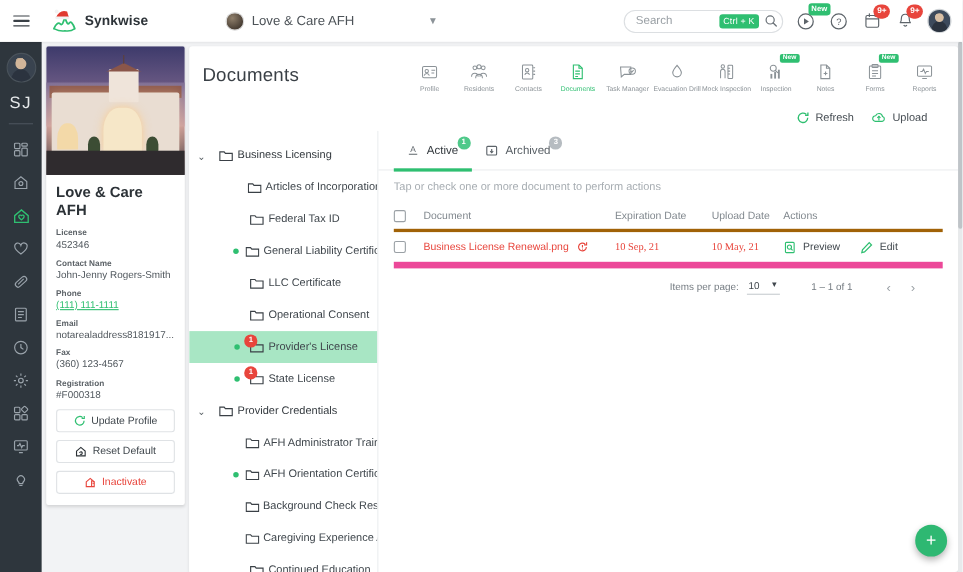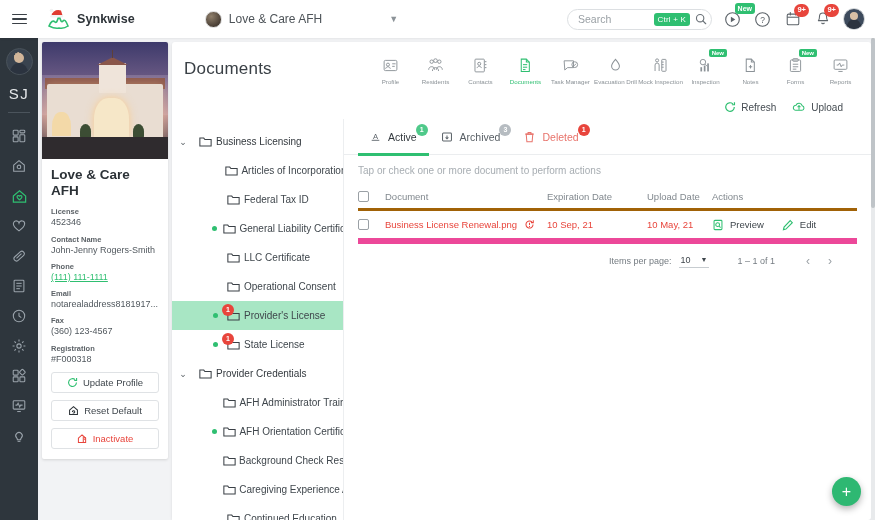--- a/index.html
+++ b/index.html
@@ -173,26 +173,26 @@
 
   .hint { height: 30px; display: flex; align-items: center; padding-left: 14px;
           font-size: 10px; color: #a7adb2; flex: none; }
 
   .tbl { margin: 0 14px; flex: none; }
   .thead { height: 26px; display: flex; align-items: center; border-bottom: 3px solid #a16207; }
   .trow { height: 33px; display: flex; align-items: center; border-bottom: 6px solid #ec4899; }
   .c-chk { width: 27px; display: flex; align-items: center; }
   .chk { width: 11px; height: 11px; border: 1.4px solid #9aa0a5; border-radius: 2px; cursor: pointer; }
   .c-doc { flex: 1; min-width: 0; font-size: 9.5px; }
-  .c-exp { width: 100px; font-size: 9.5px; }
+  .c-exp { width: 88px; font-size: 9.5px; }
   .c-upl { width: 65px; font-size: 9.5px; }
   .c-act { width: 145px; font-size: 9.5px; display: flex; align-items: center; gap: 18px; }
   .th { color: #81888e; font-size: 9.5px; }
   .docname { color: #e8453c; display: flex; align-items: center; gap: 7px; cursor: pointer; }
-  .dval { color: #e8453c; }
+  .dval { color: #e8453c; font-family: Liberation Serif, serif; }
   .act { display: flex; align-items: center; gap: 6px; color: #3f464c; cursor: pointer; }
   .act .ai { color: #2fbf71; display: flex; }
 
   .paginator { display: flex; align-items: center; justify-content: flex-end; gap: 0;
     height: 34px; padding-right: 16px; font-size: 9px; color: #757c82; }
   .pg-lbl { margin-right: 7px; }
   .pg-sel { display: flex; align-items: center; gap: 10px; border-bottom: 1px solid #c7ccd0;
      padding: 0 2px 2px 2px; cursor: pointer; color: #3f464c; }
   .pg-range { margin: 0 22px 0 28px; }
   .pg-arr { width: 22px; height: 22px; display: flex; align-items: center; justify-content: center;
@@ -773,31 +773,20 @@
             <div class="tab">
               <span class="tic">
                 <svg width="12" height="12" viewBox="0 0 14 14" fill="none" stroke="currentColor" stroke-width="1.2">
                     <rect x="1.8" y="2.4" width="10.4" height="9.2" rx="1"></rect>
                     <path d="M7 5.2v3.6"></path>
                     <path d="M5.4 7.4 7 9l1.6-1.6"></path>
                   </svg>
               </span>
               <span class="tl">Archived</span>
               <span class="tbadge gray">3</span>
-            </div>
-            <div class="tab red">
-              <span class="tic">
-                <svg width="11" height="12" viewBox="0 0 13 14" fill="none" stroke="currentColor" stroke-width="1.2">
-                    <path d="M2.6 3.6h7.8l-.8 9H3.4z"></path>
-                    <line x1="1.4" y1="3.6" x2="11.6" y2="3.6"></line>
-                    <path d="M4.8 3.6V1.8h3.4v1.8"></path>
-                  </svg>
-              </span>
-              <span class="tl">Deleted</span>
-              <span class="tbadge red">1</span>
             </div>
           </div>
 
           <div class="hint">Tap or check one or more document to perform actions</div>
 
           <div class="tbl">
             <div class="thead">
               <div class="c-chk">
                 <span class="chk"></span>
               </div>

